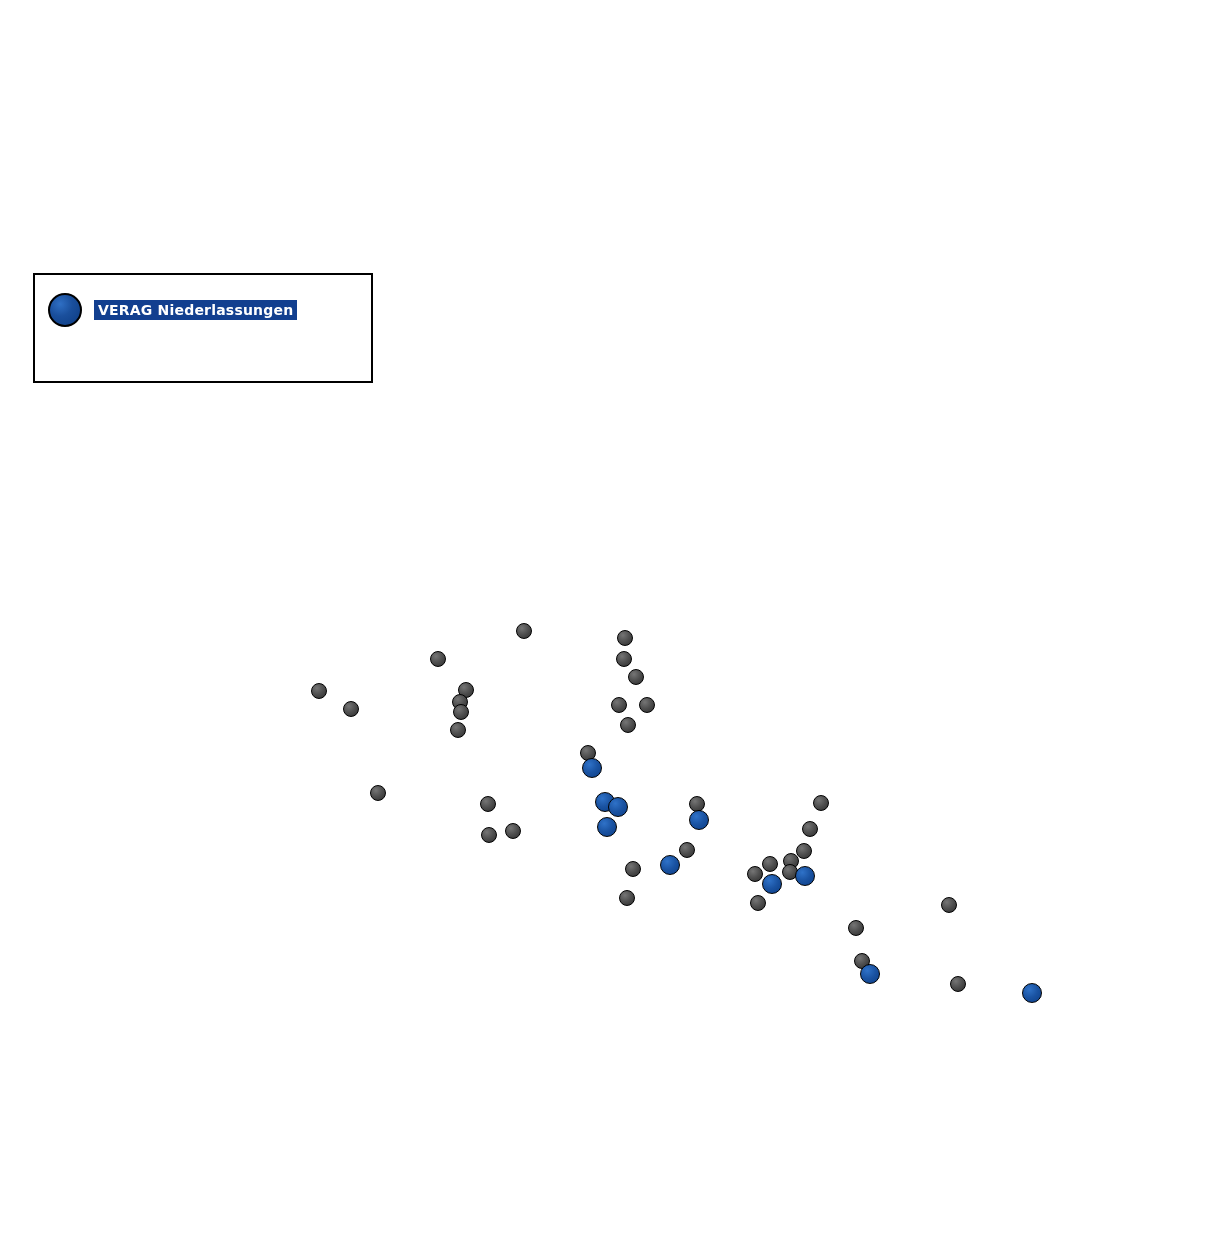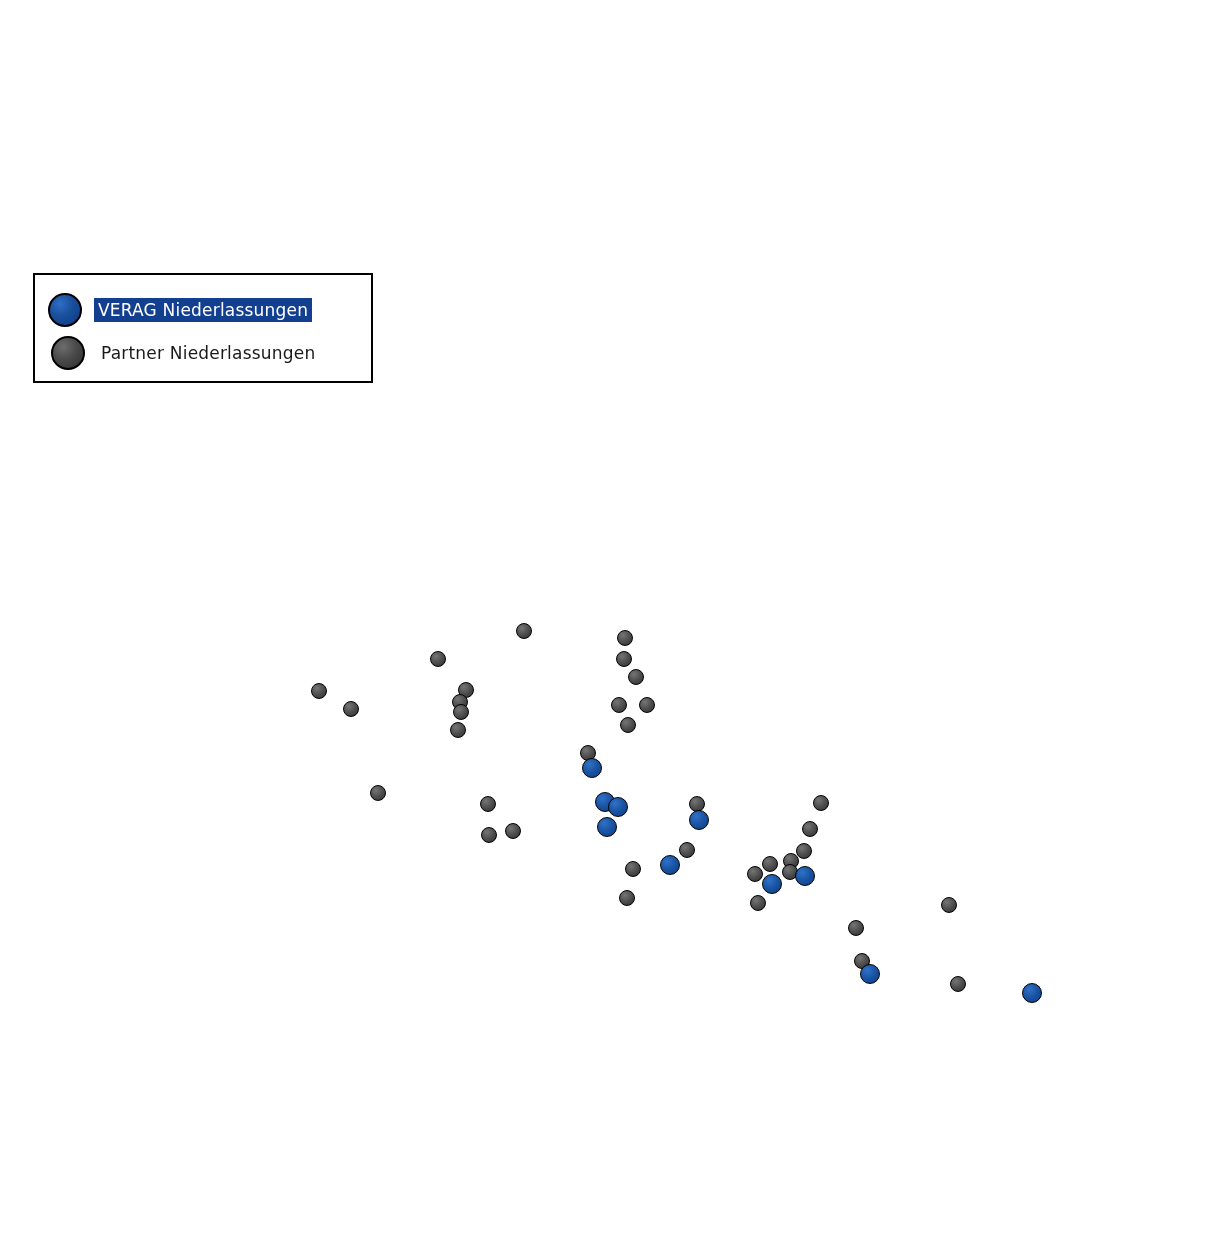--- a/index.html
+++ b/index.html
@@ -38,22 +38,22 @@
     flex: 0 0 auto;
   }
   .legend-swatch.verag {
     background: radial-gradient(circle at 34% 30%, #2f6fc4 0%, #1a4f9c 42%, #0c3b82 100%);
   }
   .legend-swatch.partner {
     background: radial-gradient(circle at 34% 30%, #6d6d6d 0%, #4a4a4a 45%, #2d2d2d 100%);
   }
   .legend-label {
     margin-left: 12px;
-    font-size: 17px;
-    font-weight: normal;
+    font-size: 14px;
+    font-weight: bold;
     letter-spacing: 0.2px;
     white-space: nowrap;
   }
   .legend-label.selected {
     background: #123f8f;
     color: #ffffff;
     padding: 2px 4px;
   }
   .legend-label.plain {
     color: #1a1a1a;
@@ -76,24 +76,20 @@
 </style>
 </head>
 <body>
 
 <div id="map-canvas">
 
   <div class="legend" id="legend-box" style="left: 33px; top: 273px; width: 340px; height: 110px;">
     <div class="legend-row" id="legend-row-0" style="left: 13px; top: 18px;">
       <span class="legend-swatch verag"></span>
       <span class="legend-label selected">VERAG Niederlassungen</span>
-    </div>
-    <div class="legend-row" id="legend-row-1" style="left: 16px; top: 61px;">
-      <span class="legend-swatch partner"></span>
-      <span class="legend-label plain">Partner Niederlassungen</span>
     </div>
   </div>
 
   <div id="points-layer">
       <div class="pt partner" style="left: 524px; top: 631px; width: 16px; height: 16px;"></div>
       <div class="pt partner" style="left: 625px; top: 638px; width: 16px; height: 16px;"></div>
       <div class="pt partner" style="left: 438px; top: 659px; width: 16px; height: 16px;"></div>
       <div class="pt partner" style="left: 624px; top: 659px; width: 16px; height: 16px;"></div>
       <div class="pt partner" style="left: 636px; top: 677px; width: 16px; height: 16px;"></div>
       <div class="pt partner" style="left: 319px; top: 691px; width: 16px; height: 16px;"></div>

